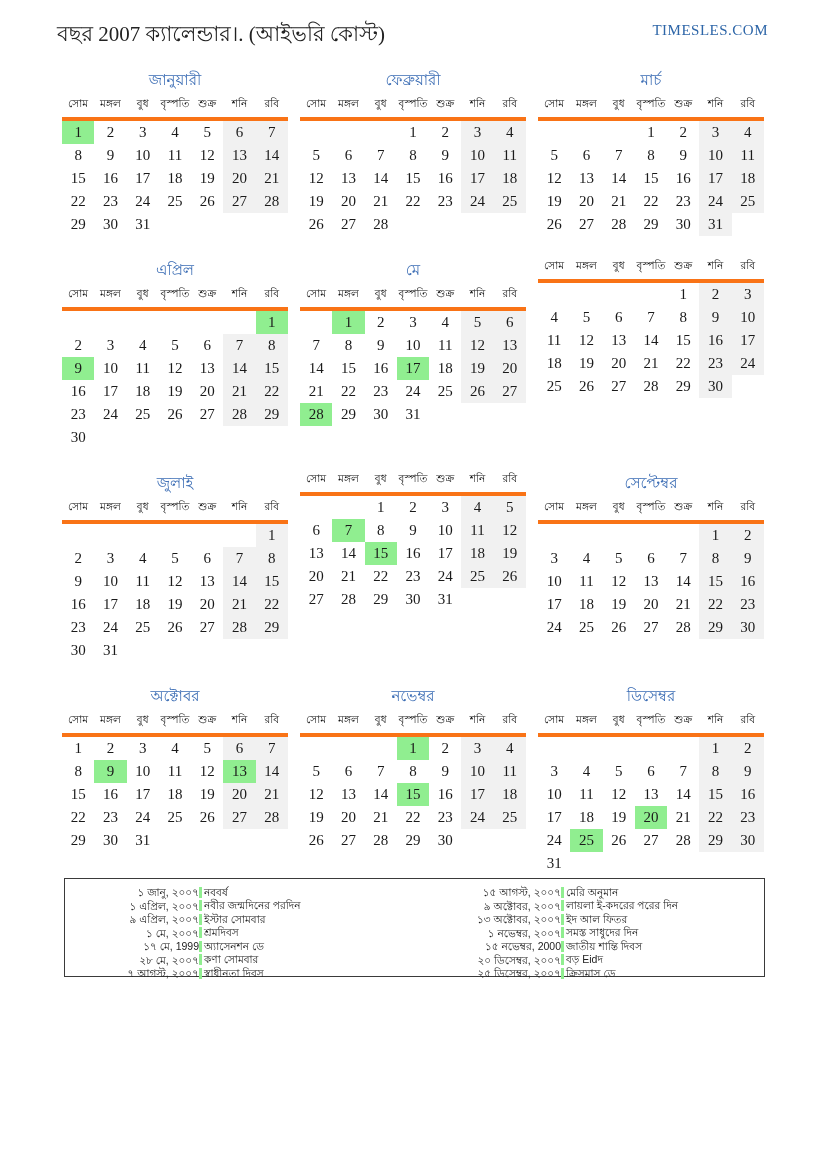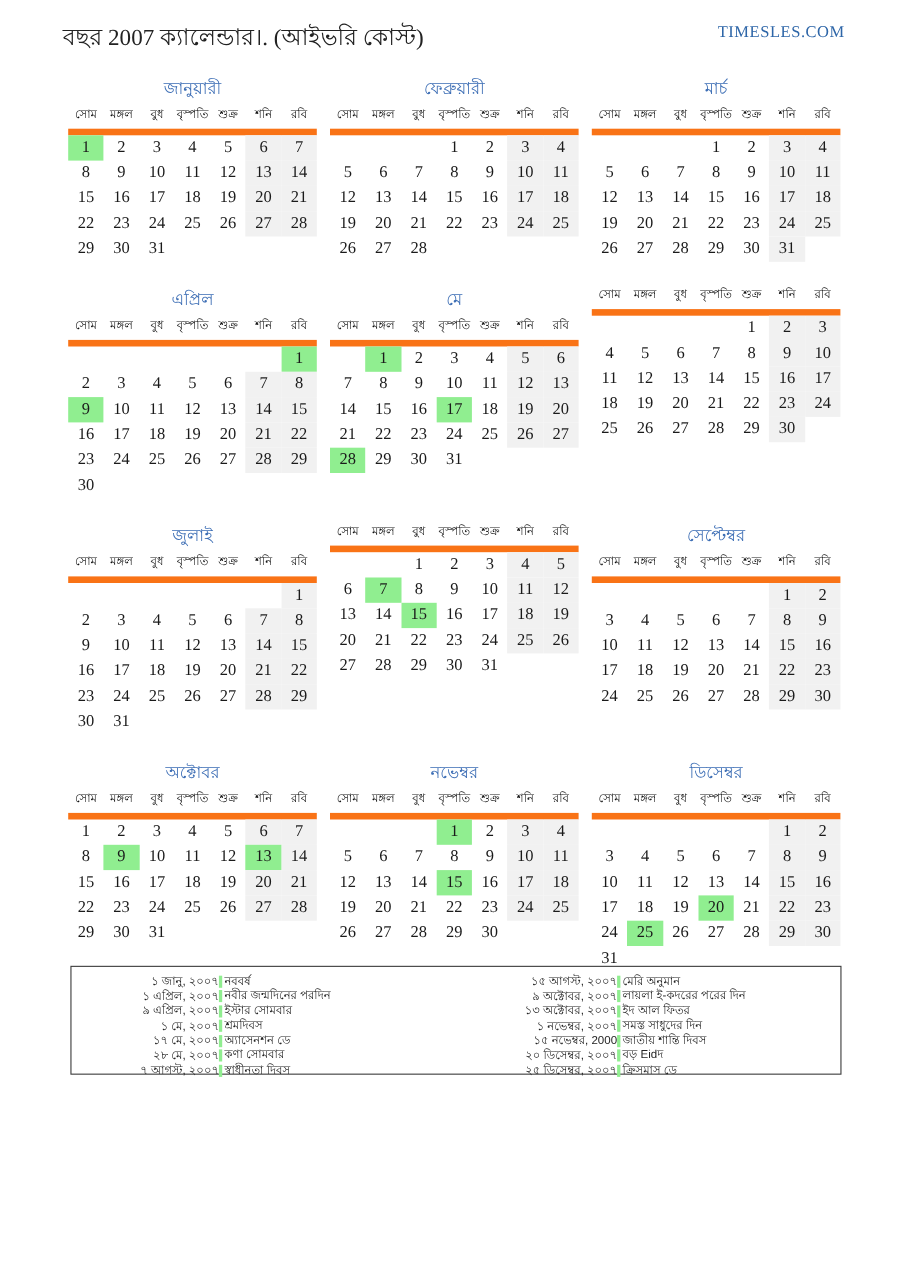--- a/index.html
+++ b/index.html
@@ -18,21 +18,21 @@
     display:grid; grid-template-columns:repeat(3,226px); column-gap:12px; row-gap:22px;
     align-items:start;
   }
   .month-block { width:226px; }
   .month-title {
     text-align:center; color:#3d6eb5; font-size:15px; height:21px; margin-bottom:7px;
     font-family:"Liberation Sans", sans-serif;
   }
   .weekdays-row {
     display:grid; grid-template-columns:repeat(7,1fr);
-    border-bottom:6px solid #f97316; padding-bottom:4px;
+    border-bottom:4px solid #f97316; padding-bottom:4px;
   }
   .weekday-label {
     text-align:center; font-size:10.5px; color:#111;
     font-family:"Liberation Sans", sans-serif; white-space:nowrap; overflow:visible;
   }
   .week-row { display:grid; grid-template-columns:repeat(7,1fr); }
   .day-cell {
     height:23px; line-height:23px; text-align:center; font-size:15px; color:#1a1a1a;
   }
   .day-cell.weekend { background:#f1f1f1; }
@@ -803,21 +803,21 @@
       <div class="legend-date">১ মে, ২০০৭</div>
       <div class="legend-name">
         <div class="holiday-tick"></div>
         <div class="">শ্রমদিবস</div>
       </div>
       <div class="legend-date">১ নভেম্বর, ২০০৭</div>
       <div class="legend-name">
         <div class="holiday-tick"></div>
         <div class="">সমস্ত সাধুদের দিন</div>
       </div>
-      <div class="legend-date">১৭ মে, ২০০৭</div>
+      <div class="legend-date">১৭ মে, 1999</div>
       <div class="legend-name">
         <div class="holiday-tick"></div>
         <div class="">অ্যাসেনশন ডে</div>
       </div>
       <div class="legend-date">১৫ নভেম্বর, 2000</div>
       <div class="legend-name">
         <div class="holiday-tick"></div>
         <div class="">জাতীয় শান্তি দিবস</div>
       </div>
       <div class="legend-date">২৮ মে, ২০০৭</div>

